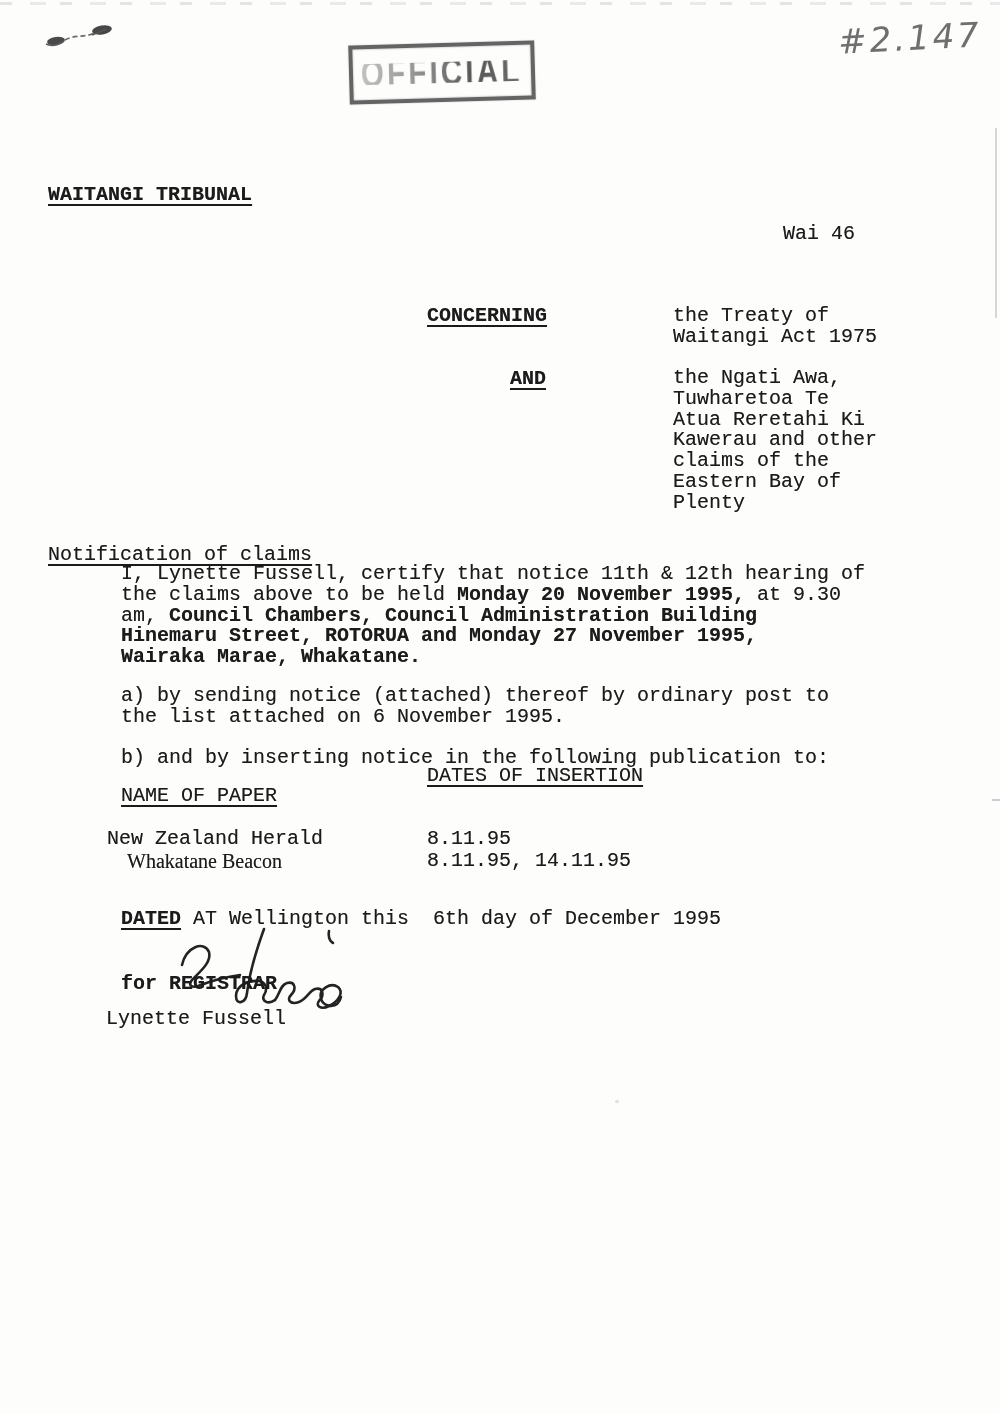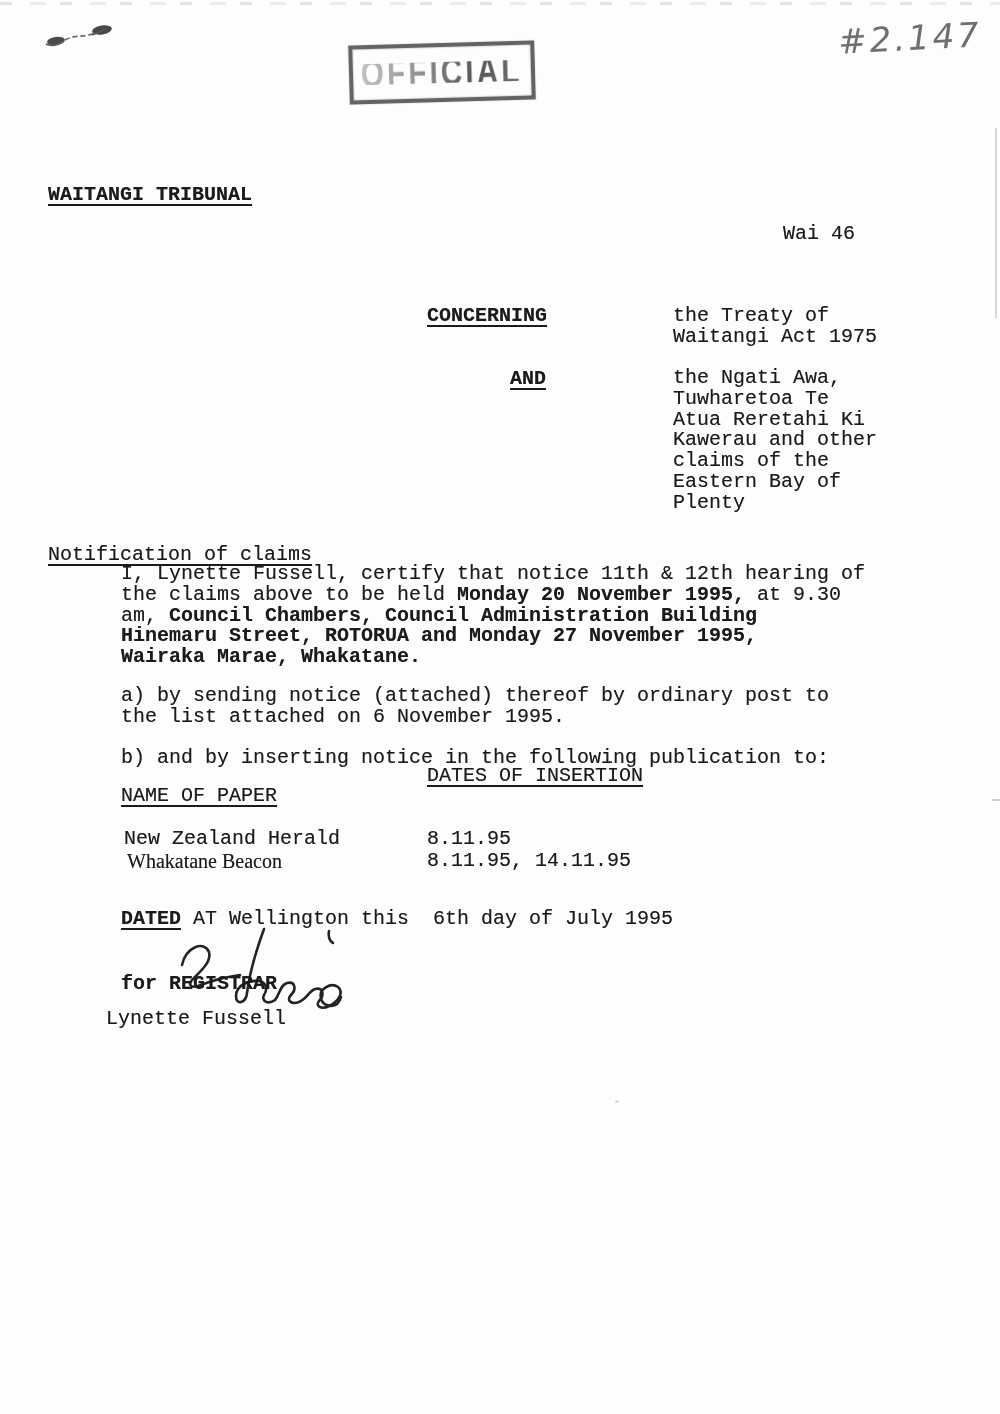--- a/index.html
+++ b/index.html
@@ -101,27 +101,27 @@
   <div class="abs rich" style="left:121px; top:564px;"><div><span>I, Lynette Fussell, certify that notice 11th &amp; 12th hearing of</span></div><div><span>the claims above to be held </span><span class="b">Monday 20 November 1995,</span><span> at 9.30</span></div><div><span>am, </span><span class="b">Council Chambers, Council Administration Building</span></div><div><span class="b">Hinemaru Street, ROTORUA and Monday 27 November 1995,</span></div><div><span class="b">Wairaka Marae, Whakatane.</span></div></div>
 
   <div class="abs" style="left:121px; top:686px;">a) by sending notice (attached) thereof by ordinary post to
 the list attached on 6 November 1995.</div>
 
   <div class="abs" style="left:121px; top:748px;">b) and by inserting notice in the following publication to:</div>
 
   <div>
     <div class="abs u" style="left:121px; top:786px;">NAME OF PAPER</div>
     <div class="abs u" style="left:427px; top:766px;">DATES OF INSERTION</div>
-    <div class="abs" style="left:124px; top:829px;">New Zealand Herald</div>
+    <div class="abs" style="left:107px; top:829px;">New Zealand Herald</div>
     <div class="abs" style="left:427px; top:829px;">8.11.95</div>
     <div class="abs" style="left:127px; top:851px;font-family:Liberation Serif, serif;">Whakatane Beacon</div>
     <div class="abs" style="left:427px; top:851px;">8.11.95, 14.11.95</div>
   </div>
 
-  <div class="abs rich" style="left:121px; top:909px;"><div><span class="b u">DATED</span><span> AT Wellington this  6th day of July 1995</span></div></div>
+  <div class="abs rich" style="left:121px; top:909px;"><div><span class="b u">DATED</span><span> AT Wellington this  6th day of December 1995</span></div></div>
 
   <svg class="abs" style="left:168px; top:925px;" width="182" height="88" viewBox="0 0 182 88">
     <g stroke="#232323" stroke-width="2.6" fill="none" stroke-linecap="round">
       <path d="M14,40 C18,22 36,15 41,27 C44,38 30,48 24,55 C20,60 23,63 30,61 C43,56 56,52 72,50"></path>
       <path d="M96,4 C88,26 81,52 79,68 C78,78 68,81 68,71 C68,60 81,55 91,56 C98,57 100,64 96,70 C93,76 100,80 107,75"></path>
       <path d="M107,75 C112,69 112,60 119,58 C127,56 129,64 123,70 C118,75 123,80 131,77 C139,74 141,66 147,64 C155,62 157,70 151,76 C147,81 153,85 161,81"></path>
       <path d="M161,81 C171,76 176,67 170,62 C163,57 150,64 153,74 C156,83 170,84 173,72"></path>
       <path d="M161,6 C160,10 161,16 165,18"></path>
     </g>
   </svg>

